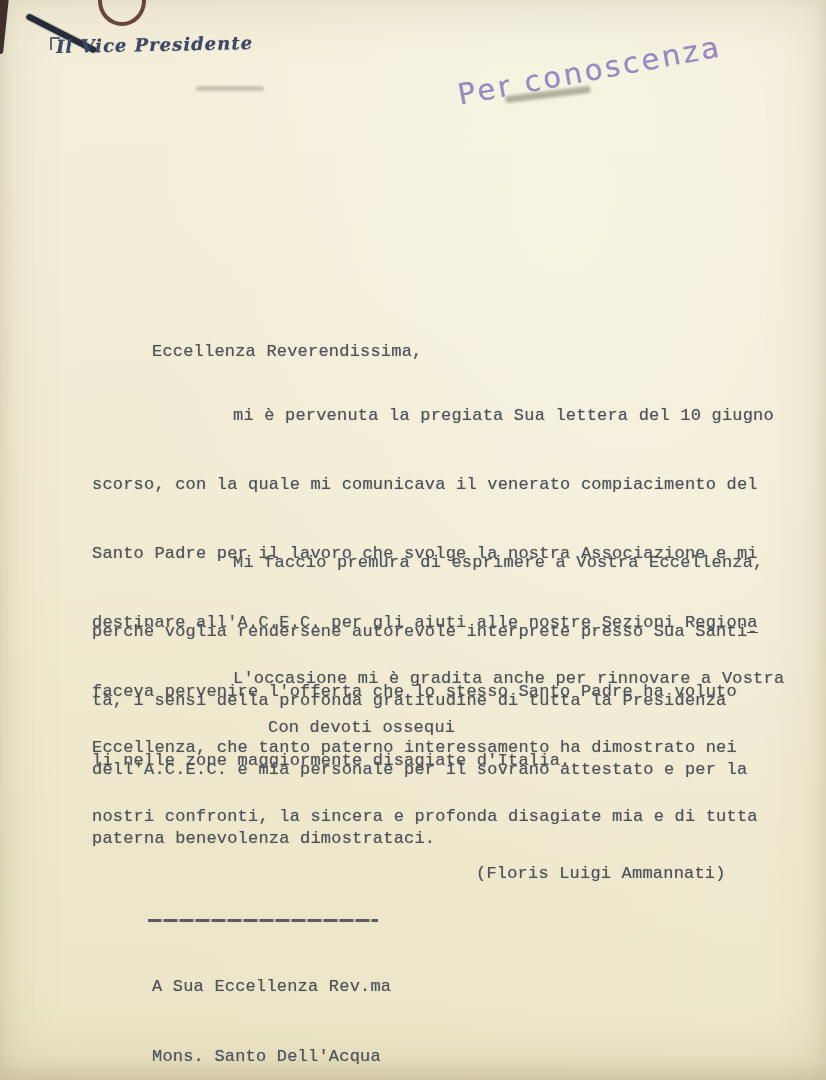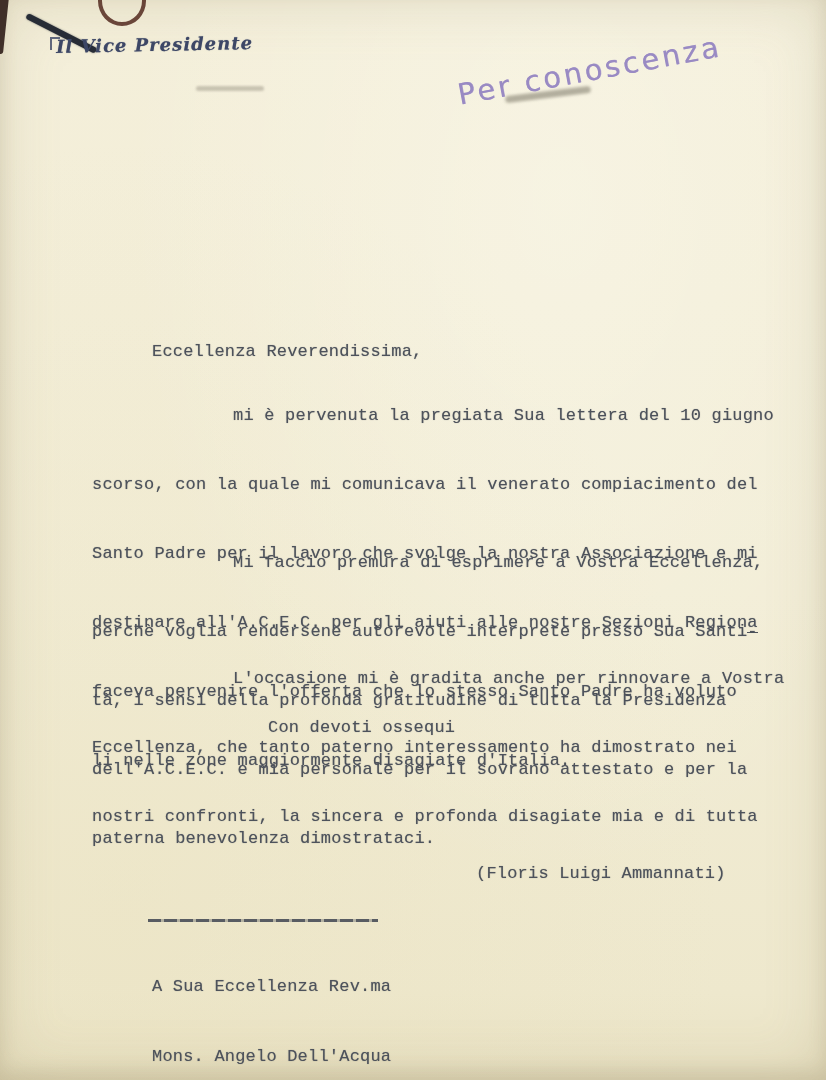--- a/index.html
+++ b/index.html
@@ -133,19 +133,19 @@
   </div>
 
   <div class="abs ink" style="left:268px;top:716px;">Con devoti ossequi</div>
 
   <div class="abs ink" style="left:476px;top:862px;">(Floris Luigi Ammannati)</div>
 
   <div class="abs sep-line"></div>
 
   <div class="abs ink recipient" style="left:152px;top:929px;">
     <div class="line">A Sua Eccellenza Rev.ma</div>
-    <div class="line">Mons. Angelo Dell'Acqua</div>
+    <div class="line">Mons. Santo Dell'Acqua</div>
     
     
     
   </div>
 
 </div>
 
 </body></html>

